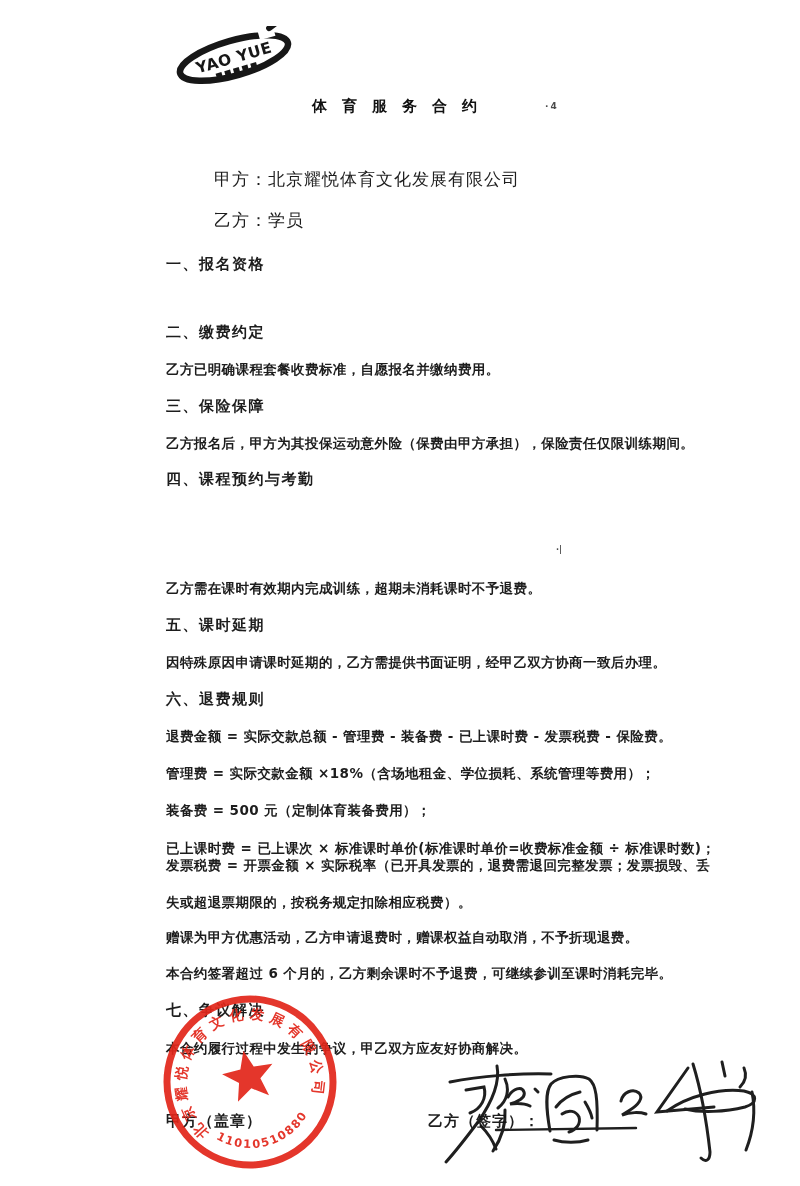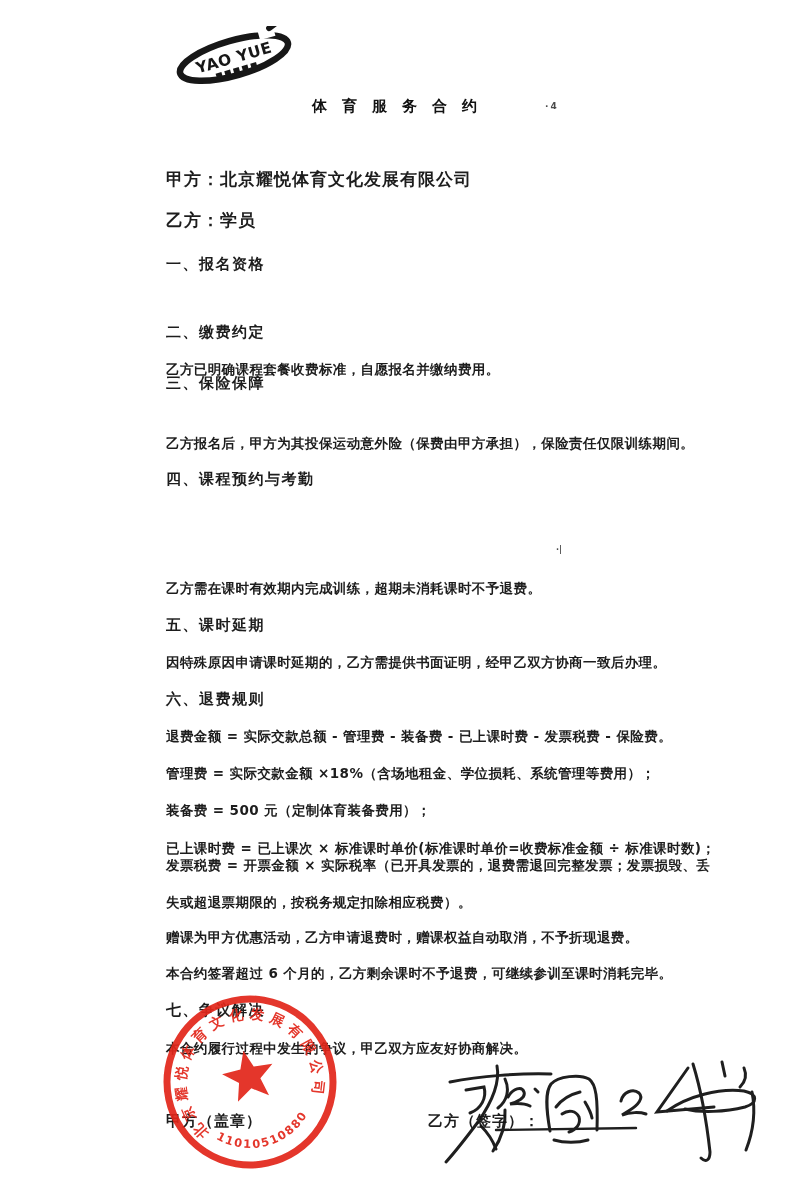--- a/index.html
+++ b/index.html
@@ -6,21 +6,21 @@
   #page{
     position:relative;width:800px;height:1186px;background:#ffffff;
     overflow:hidden;margin:0 auto;
     font-family:"DejaVu Sans",sans-serif;color:#1c1c1c;
   }
   .line{
     position:absolute;left:166px;white-space:nowrap;
     font-size:13.5px;font-weight:600;letter-spacing:0.4px;color:#1d1d1d;
   }
   .heading{font-size:15px;font-weight:800;letter-spacing:1.5px;}
-  .party{font-size:17px;font-weight:700;letter-spacing:1px;}
+  .party{font-size:17px;font-weight:400;letter-spacing:1px;margin-left:48px;}
   .title{
     position:absolute;top:97px;left:312px;white-space:nowrap;
     font-size:15px;font-weight:800;letter-spacing:15px;color:#111;
   }
   .sign-label{font-size:15px;font-weight:800;letter-spacing:1px;}
   .artifact{position:absolute;font-weight:600;color:#4a4a4a;}
   #artifact-title{top:101px;left:545px;font-size:9px;letter-spacing:2px;}
   #artifact-mid{top:545px;left:556px;font-size:8px;}
   #stamp-svg{position:absolute;left:157px;top:989px;opacity:0.92;transform:rotate(-12deg);}
   #signature-svg,#logo-svg{position:absolute;}
@@ -53,21 +53,21 @@
   <div class="artifact" id="artifact-mid">·|</div>
 
   <div class="line party" style="top:168px">甲方：北京耀悦体育文化发展有限公司</div>
   <div class="line party" style="top:209px">乙方：学员</div>
 
   <div class="line heading" style="top:255px">一、报名资格</div>
 
   <div class="line heading" style="top:323px">二、缴费约定</div>
   <div class="line" style="top:361px">乙方已明确课程套餐收费标准，自愿报名并缴纳费用。</div>
 
-  <div class="line heading" style="top:374px">三、保险保障</div>
+  <div class="line heading" style="top:397px">三、保险保障</div>
   <div class="line" style="top:435px">乙方报名后，甲方为其投保运动意外险（保费由甲方承担），保险责任仅限训练期间。</div>
 
   <div class="line heading" style="top:470px">四、课程预约与考勤</div>
   <div class="line" style="top:580px">乙方需在课时有效期内完成训练，超期未消耗课时不予退费。</div>
 
   <div class="line heading" style="top:616px">五、课时延期</div>
   <div class="line" style="top:654px">因特殊原因申请课时延期的，乙方需提供书面证明，经甲乙双方协商一致后办理。</div>
 
   <div class="line heading" style="top:690px">六、退费规则</div>
   <div class="line" style="top:728px">退费金额 = 实际交款总额 - 管理费 - 装备费 - 已上课时费 - 发票税费 - 保险费。</div>

